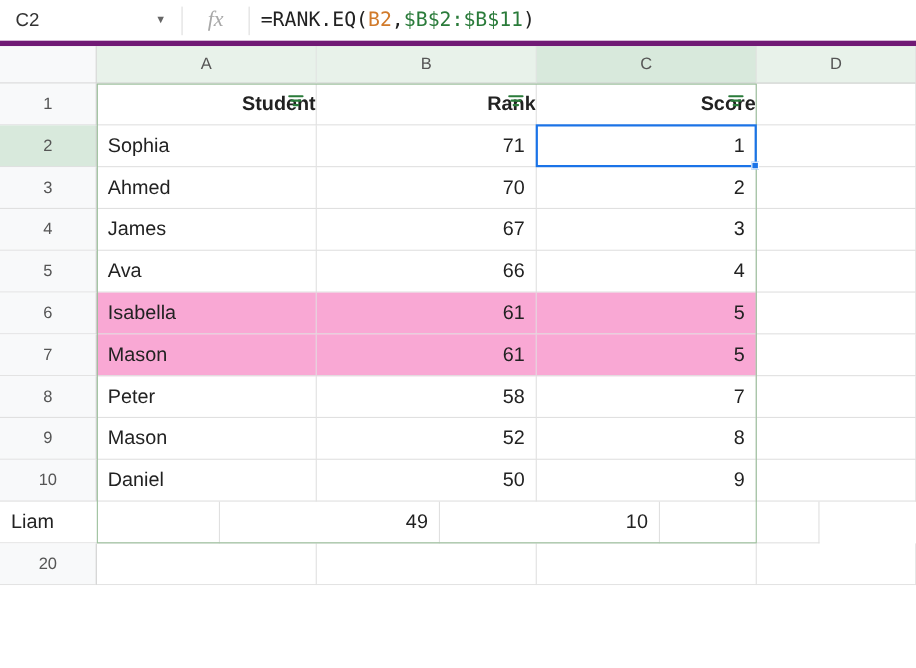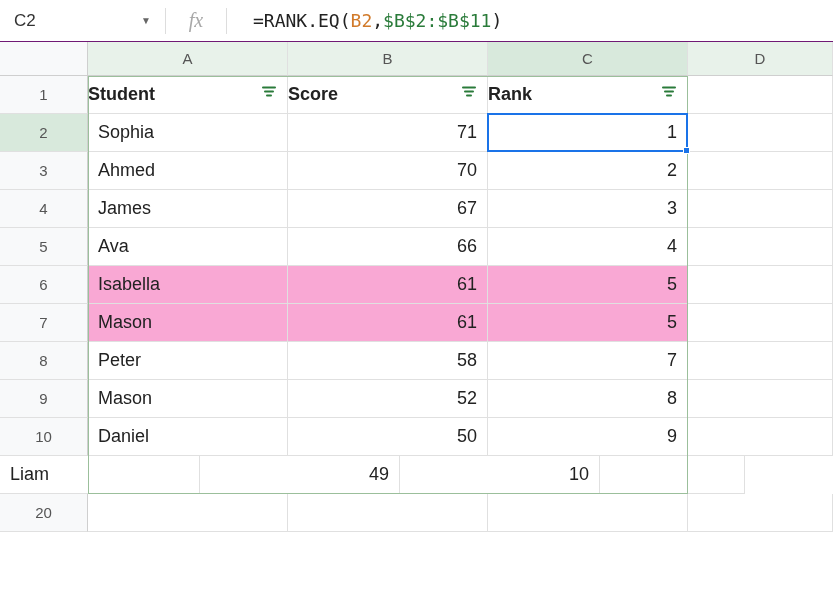--- a/index.html
+++ b/index.html
@@ -9,21 +9,21 @@
     font-size: 14px;
     background: #fff;
     color: #222;
     width: 833px;
   }
   
   .formula-bar {
     display: flex;
     align-items: center;
     height: 42px;
-    border-bottom: 1px solid #701a75;
+    border-bottom: 5px solid #701a75;
     justify-content: flex-end;
   }
   .name-box {
     width: 165px;
     padding-left: 14px;
     font-size: 17px;
     color: #333;
     display: flex;
     align-items: center;
     justify-content: space-between;
@@ -46,21 +46,21 @@
     font-size: 20px;
     color: #a8a8a8;
   }
   .formula-input {
     flex: 1;
     padding-left: 10px;
     font-family: Consolas, monospace;
     font-size: 18px;
     color: #222;
   }
-  .tok-fn   { color: #222; margin-left: 16px; }
+  .tok-fn   { color: #222; }
   .tok-paren{ color: #222; }
   .tok-ref1 { color: #d17a2a; }   
   .tok-ref2 { color: #2a7b3a; }   
   .tok-comma{ color: #222; }
 
   
   .grid { position: relative; }
   .row { display: flex; height: 38px; }
   .row.col-header-row { height: 34px; }
   .cell {
@@ -97,21 +97,21 @@
   .col-a { width: 200px; }
   .col-b { width: 200px; }
   .col-c { width: 200px; }
   .col-d { width: 145px; }
   .data-cell { font-size: 18px; padding: 0 10px; }
   .data-cell.text  { justify-content: flex-start; }
   .data-cell.num   { justify-content: flex-end; }
   .header-cell {
     font-size: 18px;
     font-weight: bold;
-    justify-content: flex-start;
+    justify-content: flex-end;
     gap: 10px;
   }
   .filter-icon {
     position: absolute;
     right: 10px;
     top: 50%;
     transform: translateY(-50%);
     color: #2a7b3a;
   }
   .hl { background: #f9a8d4; }
@@ -168,36 +168,36 @@
         <span>D</span>
       </div>
   </div>
 
   <div class="row">
     <div class="cell row-header">
         <span>1</span>
       </div>
     <div class="cell col-a header-cell">
       <span>Student</span>
+      <span class="filter-icon"><svg width="16" height="16" viewBox="0 0 16 16">
+            <path d="M2 3h12M4 7h8M6 11h4" stroke="#2a7b3a" stroke-width="2" stroke-linecap="round" fill="none"></path>
+          </svg></span>
+    </div>
+    <div class="cell col-c header-cell">
+      <span>Rank</span>
       <span class="filter-icon"><svg width="16" height="16" viewBox="0 0 16 16">
             <path d="M2 3h12M4 7h8M6 11h4" stroke="#2a7b3a" stroke-width="2" stroke-linecap="round" fill="none"></path>
           </svg></span>
     </div>
     <div class="cell col-b header-cell">
       <span>Score</span>
       <span class="filter-icon"><svg width="16" height="16" viewBox="0 0 16 16">
             <path d="M2 3h12M4 7h8M6 11h4" stroke="#2a7b3a" stroke-width="2" stroke-linecap="round" fill="none"></path>
           </svg></span>
     </div>
-    <div class="cell col-c header-cell">
-      <span>Rank</span>
-      <span class="filter-icon"><svg width="16" height="16" viewBox="0 0 16 16">
-            <path d="M2 3h12M4 7h8M6 11h4" stroke="#2a7b3a" stroke-width="2" stroke-linecap="round" fill="none"></path>
-          </svg></span>
-    </div>
     <div class="cell col-d"></div>
   </div>
 
   <div id="data-rows">
       <div class="row">
         <div class="cell row-header active">
           <span>2</span>
         </div>
         <div class="cell col-a data-cell text">
           <span>Sophia</span>

